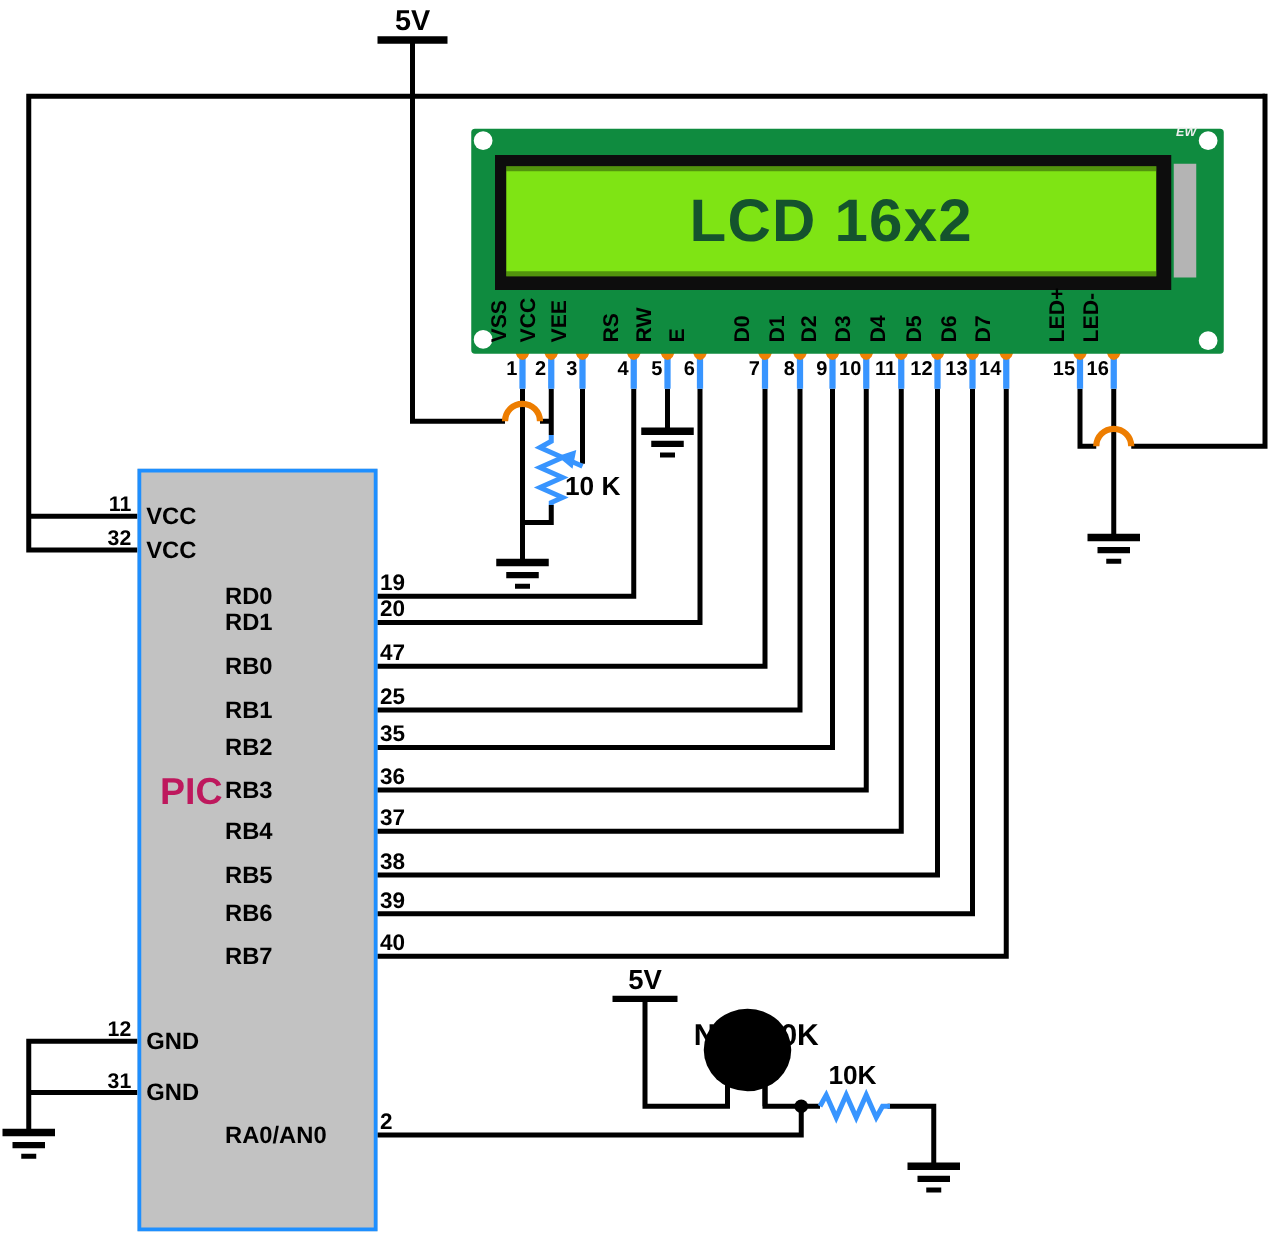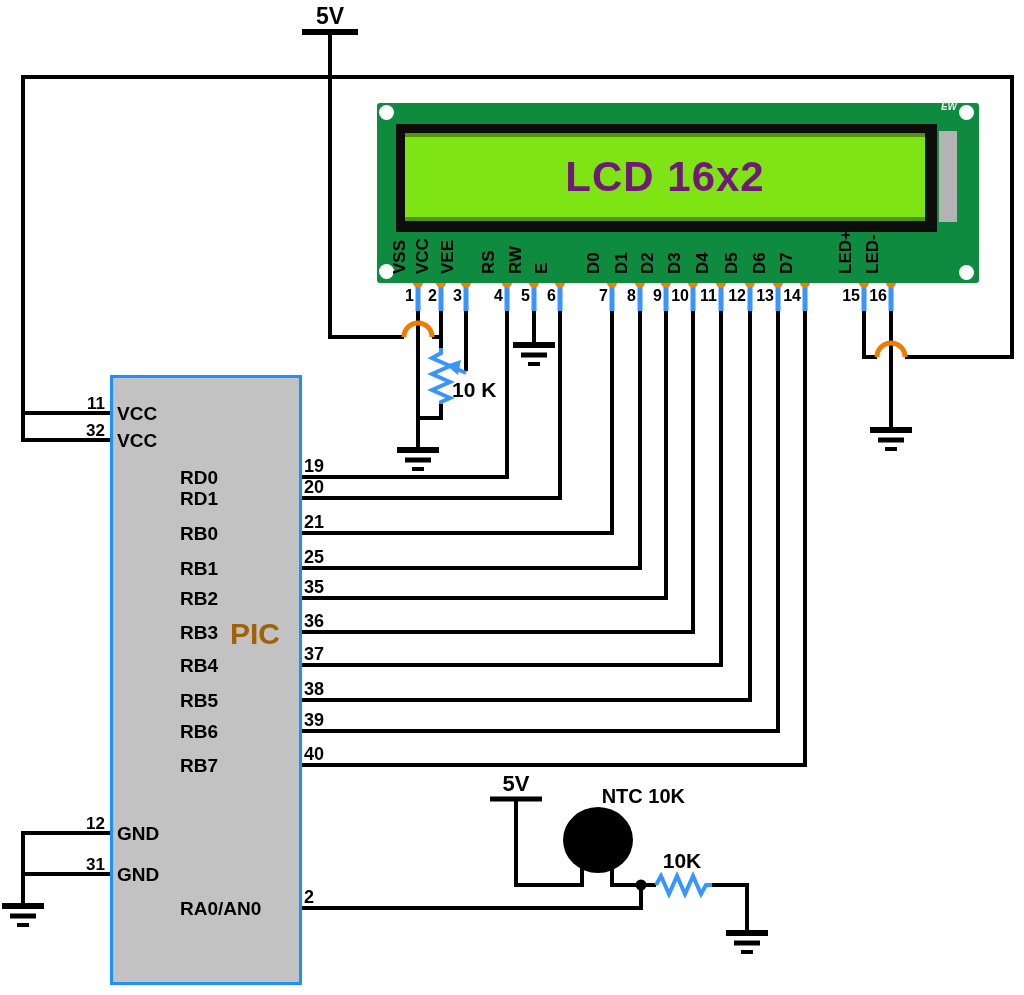--- a/index.html
+++ b/index.html
@@ -7,31 +7,31 @@
          font-family:"Liberation Sans",sans-serif;}
   .abs{position:absolute;}
   .lbl{position:absolute;color:#000;font-weight:bold;white-space:nowrap;}
   
   #lcd-board{left:377px;top:103px;width:602px;height:180px;background:#0f8b3f;border-radius:3px;}
   .hole{position:absolute;width:15px;height:15px;border-radius:50%;background:#ffffff;}
   #lcd-bezel{left:396px;top:124px;width:541px;height:108px;background:#0d0d0d;}
   #lcd-screen{left:405px;top:133px;width:520px;height:88px;background:#7fe414;
               display:flex;align-items:center;justify-content:center;
               box-shadow:inset 0 4px 0 rgba(0,0,0,.35), inset 0 -4px 0 rgba(0,0,0,.35);}
-  #lcd-title{font-size:42px;font-weight:bold;color:#701a75;letter-spacing:1px;}
+  #lcd-title{font-size:48px;font-weight:bold;color:#14532d;letter-spacing:1px;}
   #lcd-strip{left:939px;top:131px;width:18px;height:91px;background:#b4b4b4;}
   #lcd-brand{left:931px;top:101px;width:26px;font-size:10px;font-style:italic;font-weight:bold;
              color:#eeeeee;text-align:right;}
   .pin-label{position:absolute;height:18px;line-height:18px;font-size:17px;font-weight:bold;color:#000;
              transform:rotate(-90deg);transform-origin:0 100%;white-space:nowrap;}
   .pin-num{position:absolute;width:25px;font-size:16px;font-weight:bold;color:#000;text-align:right;}
   
   #chip{left:110px;top:375px;width:186px;height:604px;background:#c2c2c2;border:3px solid #1e8fff;}
-  #chip-name{left:128px;top:615px;width:152px;text-align:right;font-size:30px;font-weight:bold;
-             color:#a16207;line-height:37px;}
+  #chip-name{left:128px;top:615px;width:152px;text-align:left;font-size:30px;font-weight:bold;
+             color:#be185d;line-height:37px;}
   .cpin-r{position:absolute;left:180px;width:112px;text-align:left;font-size:19px;font-weight:bold;}
   .cpin-l{position:absolute;left:117px;width:100px;text-align:left;font-size:19px;font-weight:bold;}
   .cnum-r{position:absolute;left:304px;width:40px;text-align:left;font-size:18px;font-weight:bold;}
   .cnum-l{position:absolute;left:55px;width:50px;text-align:right;font-size:17px;font-weight:bold;}
   .v5{font-size:23px;text-align:center;}
 </style>
 </head>
 <body>
 
 <div id="stage">
@@ -215,29 +215,29 @@
   <div class="cpin-r" style="top:558px;">RB1</div>
   <div class="cpin-r" style="top:588px;">RB2</div>
   <div class="cpin-r" style="top:622px;">RB3</div>
   <div class="cpin-r" style="top:655px;">RB4</div>
   <div class="cpin-r" style="top:690px;">RB5</div>
   <div class="cpin-r" style="top:721px;">RB6</div>
   <div class="cpin-r" style="top:755px;">RB7</div>
   <div class="cpin-r" style="top:898px;">RA0/AN0</div>
   <div class="cnum-r" style="top:456px;">19</div>
   <div class="cnum-r" style="top:477px;">20</div>
-  <div class="cnum-r" style="top:512px;">21</div>
+  <div class="cnum-r" style="top:512px;">47</div>
   <div class="cnum-r" style="top:547px;">25</div>
   <div class="cnum-r" style="top:577px;">35</div>
   <div class="cnum-r" style="top:611px;">36</div>
   <div class="cnum-r" style="top:644px;">37</div>
   <div class="cnum-r" style="top:679px;">38</div>
   <div class="cnum-r" style="top:710px;">39</div>
   <div class="cnum-r" style="top:744px;">40</div>
   <div class="cnum-r" style="top:887px;">2</div>
 
   <div class="lbl v5" style="left:300px;top:3px;width:60px;">5V</div>
   <div class="lbl v5" style="left:486px;top:771px;width:60px;font-size:22px;">5V</div>
-  <div class="lbl" style="left:555px;top:785px;width:130px;text-align:right;font-size:20px;">NTC 10K</div>
+  <div class="lbl" style="left:555px;top:815px;width:130px;text-align:left;font-size:24px;">NTC 10K</div>
   <div class="lbl" style="left:650px;top:849px;width:64px;text-align:center;font-size:21px;">10K</div>
   <div class="lbl" style="left:452px;top:378px;font-size:21px;">10 K</div>
 
 </div>
 
 </body></html>

